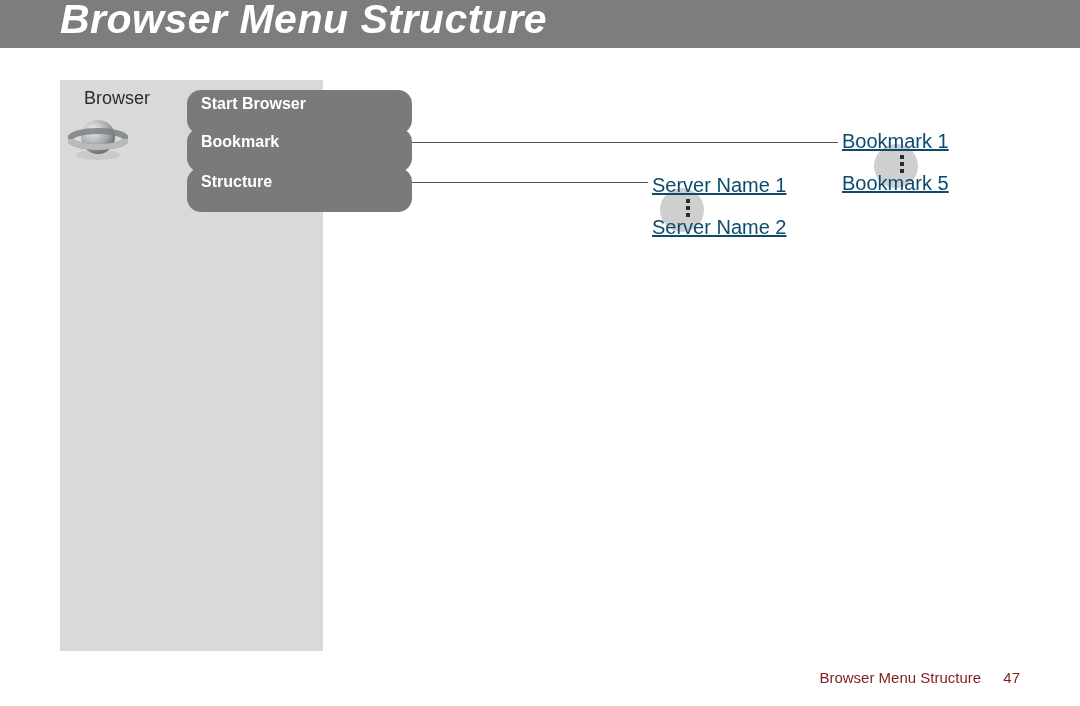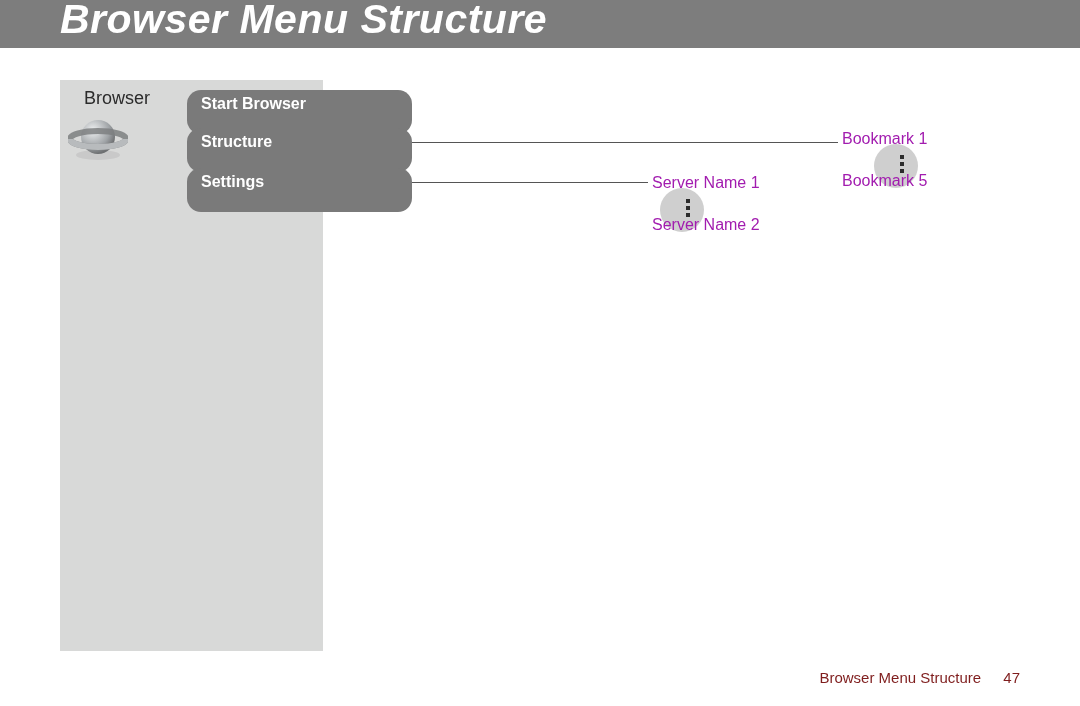--- a/index.html
+++ b/index.html
@@ -102,24 +102,25 @@
     left: 412px;
     width: 236px;
   }
 
   
   .group {
     position: absolute;
   }
   .group .first,
   .group .last {
-    font-size: 16px;
-    color: #a21caf;
+    font-size: 20px;
+    color: #0c4a6e;
     position: relative;
     white-space: nowrap;
+    text-decoration: underline;
   }
   .circle {
     position: absolute;
     width: 44px;
     height: 44px;
     border-radius: 50%;
     background: #cfcfcf;
     z-index: 0;
   }
   .vdots {
@@ -191,24 +192,24 @@
     <ellipse cx="30" cy="24" rx="28" ry="8" fill="none" stroke="#7d7f80" stroke-width="6" stroke-opacity="0.85"></ellipse>
 
     <path d="M2,24 a28,8 0 0,0 56,0" fill="none" stroke="#b8bbbd" stroke-width="6"></path>
   </svg>
 </div>
 
 <div class="pill p1">
   <span>Start Browser</span>
 </div>
 <div class="pill p2">
+  <span>Bookmark</span>
+</div>
+<div class="pill p3">
   <span>Structure</span>
-</div>
-<div class="pill p3">
-  <span>Settings</span>
 </div>
 
 <div class="hline line-bookmarks"></div>
 <div class="hline line-settings"></div>
 
 <div class="group servers">
   <div class="circle"></div>
   <div class="first">Server Name 1</div>
   <div class="vdots">
       <span></span>

